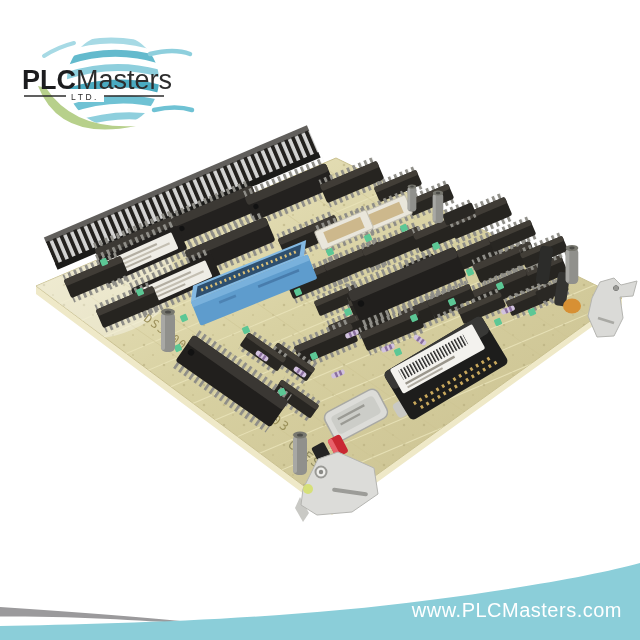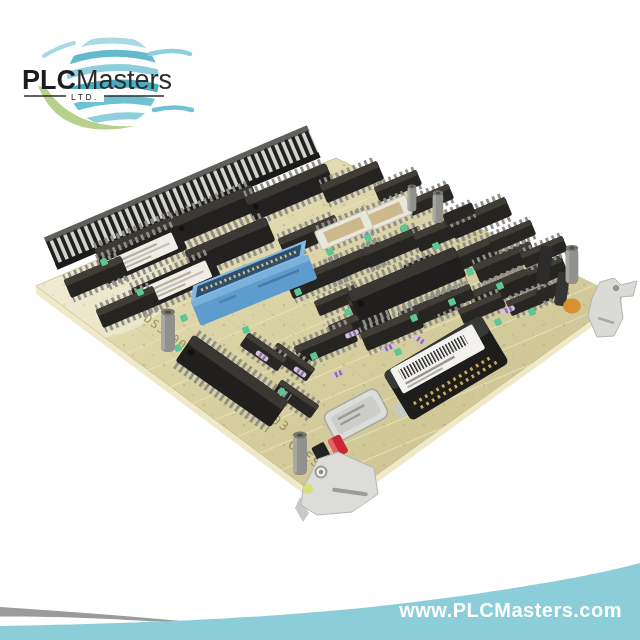--- a/index.html
+++ b/index.html
@@ -1,20 +1,20 @@
 <!DOCTYPE html>
 <html><head>
 <meta charset="utf-8">
 <style>
   html,body{margin:0;padding:0;background:#ffffff;}
   .frame{position:relative;width:640px;height:640px;overflow:hidden;background:#ffffff;
          font-family:"Liberation Sans", sans-serif;}
   .layer{position:absolute;left:0;top:0;}
   .site-url{position:absolute;right:18px;top:599px;color:#ffffff;font-size:20px;
-            letter-spacing:0.5px;font-weight:700;}
+            letter-spacing:0.5px;font-weight:400;}
   svg text{font-family:"Liberation Sans", sans-serif;}
   text.mono{font-family:"DejaVu Sans Mono", monospace;}
 </style>
 </head>
 <body>
 
 <div class="frame">
 
   <svg class="layer" width="640" height="640" viewBox="0 0 640 640">
     <defs>

